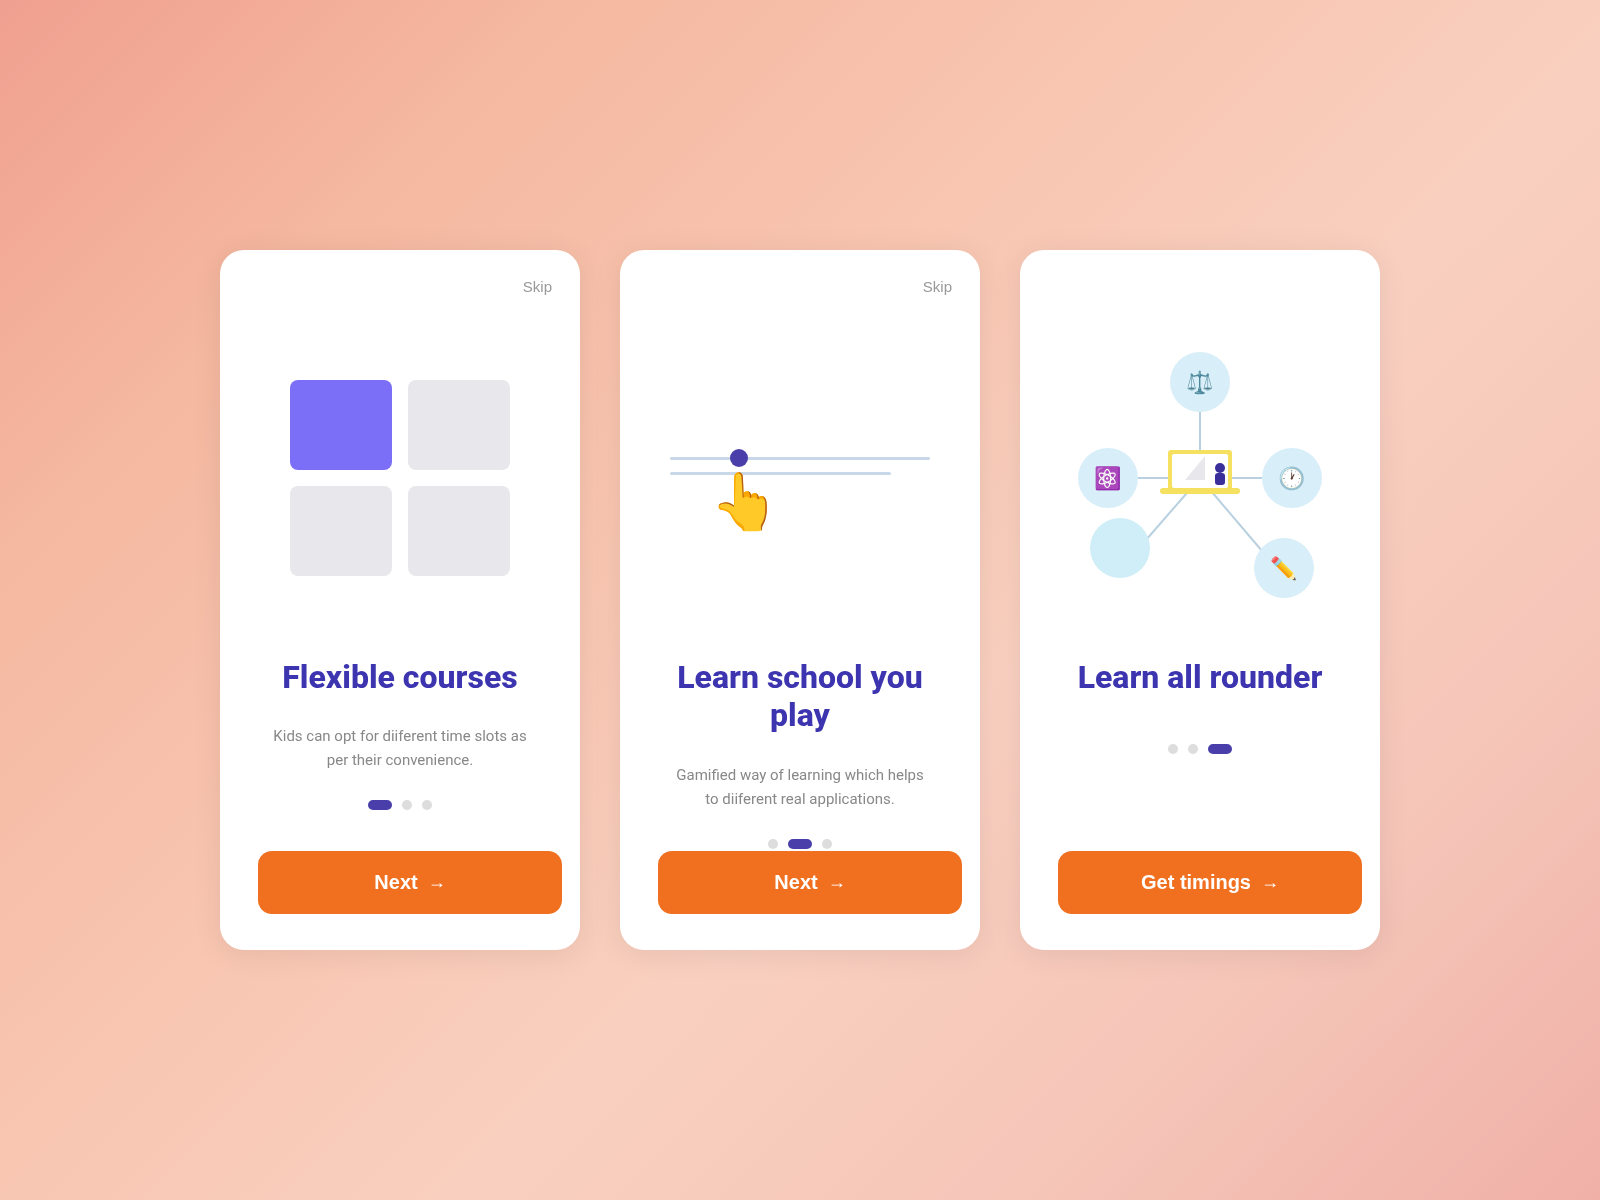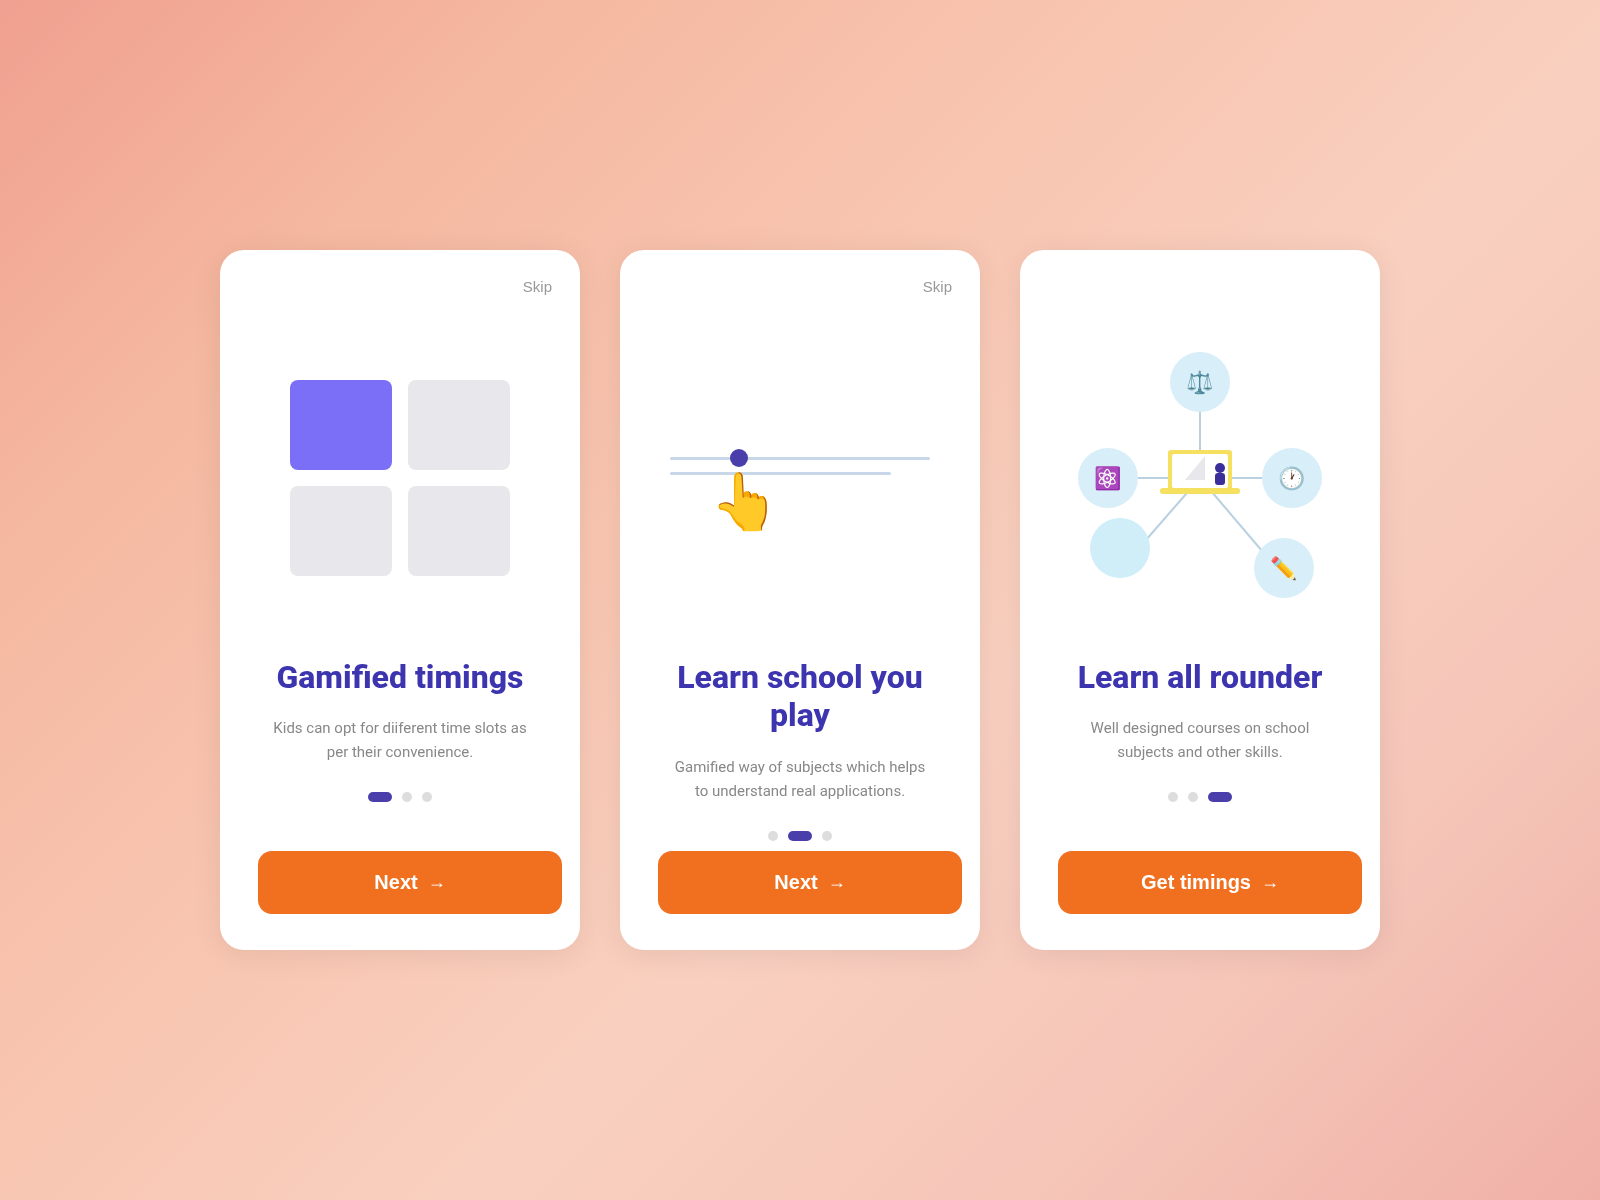--- a/index.html
+++ b/index.html
@@ -175,20 +175,21 @@
       color: #3d35b0;
       line-height: 1.2;
       margin-bottom: 20px;
     }
 
     .card-desc {
       font-size: 15px;
       color: #888;
       line-height: 1.6;
       max-width: 260px;
+      margin-top: 8px;
     }
 
     .dots-container {
       display: flex;
       gap: 10px;
       align-items: center;
       margin-top: 28px;
     }
 
     .dot {
@@ -246,21 +247,21 @@
   <div class="illustration-area">
     <div class="grid-squares">
       <div class="square purple"></div>
       <div class="square light"></div>
       <div class="square light"></div>
       <div class="square light"></div>
     </div>
   </div>
 
   <div class="text-area">
-    <h2 class="card-title">Gamified timings</h2>
+    <h2 class="card-title">Flexible courses</h2>
     <p class="card-desc">Kids can opt for diiferent time slots as per their convenience.</p>
     <div class="dots-container">
       <div class="dot active"></div>
       <div class="dot"></div>
       <div class="dot"></div>
     </div>
   </div>
 
   <button class="action-btn">
     <span>Next</span>
@@ -279,21 +280,21 @@
       </div>
       <div class="finger-container">
         <div class="finger-dot"></div>
         <span class="finger-icon">👆</span>
       </div>
     </div>
   </div>
 
   <div class="text-area">
     <h2 class="card-title">Learn school you play</h2>
-    <p class="card-desc">Gamified way of subjects which helps to understand real applications.</p>
+    <p class="card-desc">Gamified way of learning which helps to diiferent real applications.</p>
     <div class="dots-container">
       <div class="dot"></div>
       <div class="dot active"></div>
       <div class="dot"></div>
     </div>
   </div>
 
   <button class="action-btn">
     <span>Next</span>
     <span class="arrow-icon">→</span>
@@ -331,21 +332,20 @@
       <div class="orbit-node top-center">⚖️</div>
       <div class="orbit-node left">⚛️</div>
       <div class="orbit-node right">🕐</div>
       <div class="orbit-node bottom-right">✏️</div>
       <div class="orbit-node bottom-left" style="background:#d0eef8;"></div>
     </div>
   </div>
 
   <div class="text-area">
     <h2 class="card-title">Learn all rounder</h2>
-    <p class="card-desc">Well designed courses on school subjects and other skills.</p>
     <div class="dots-container">
       <div class="dot"></div>
       <div class="dot"></div>
       <div class="dot active"></div>
     </div>
   </div>
 
   <button class="action-btn">
     <span>Get timings</span>
     <span class="arrow-icon">→</span>

